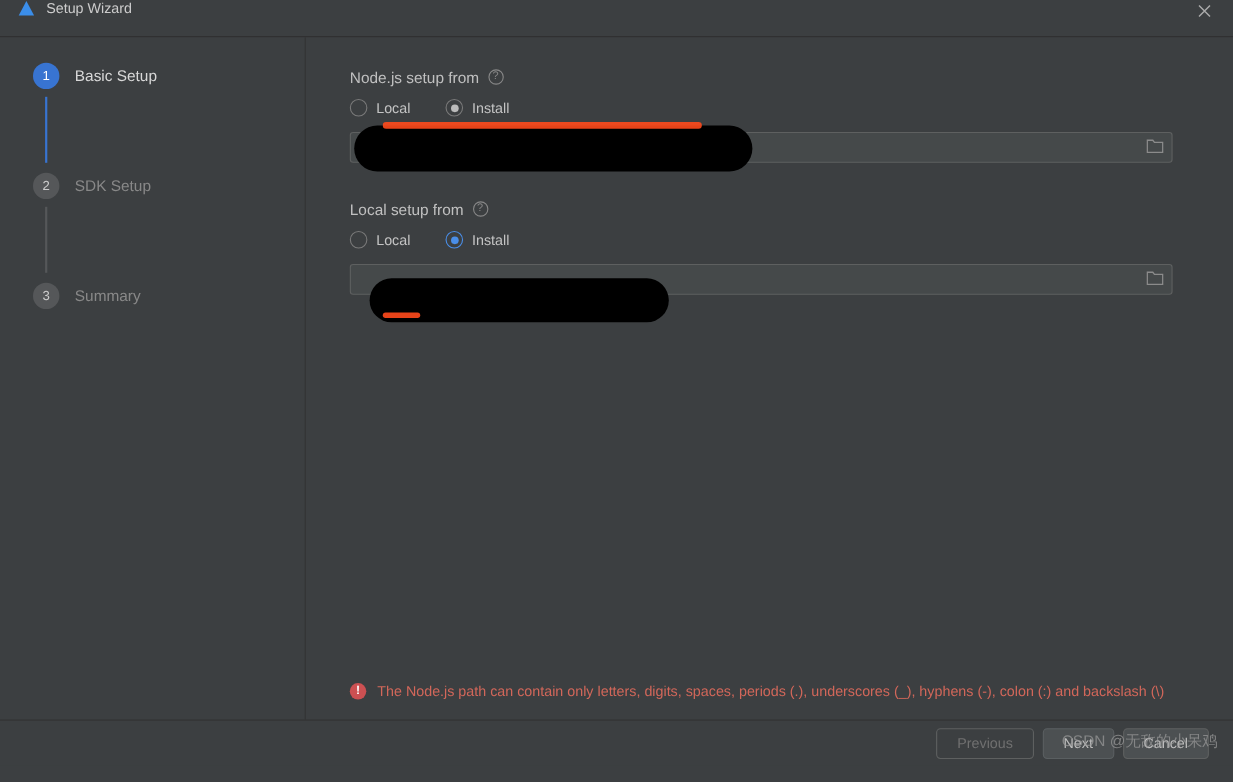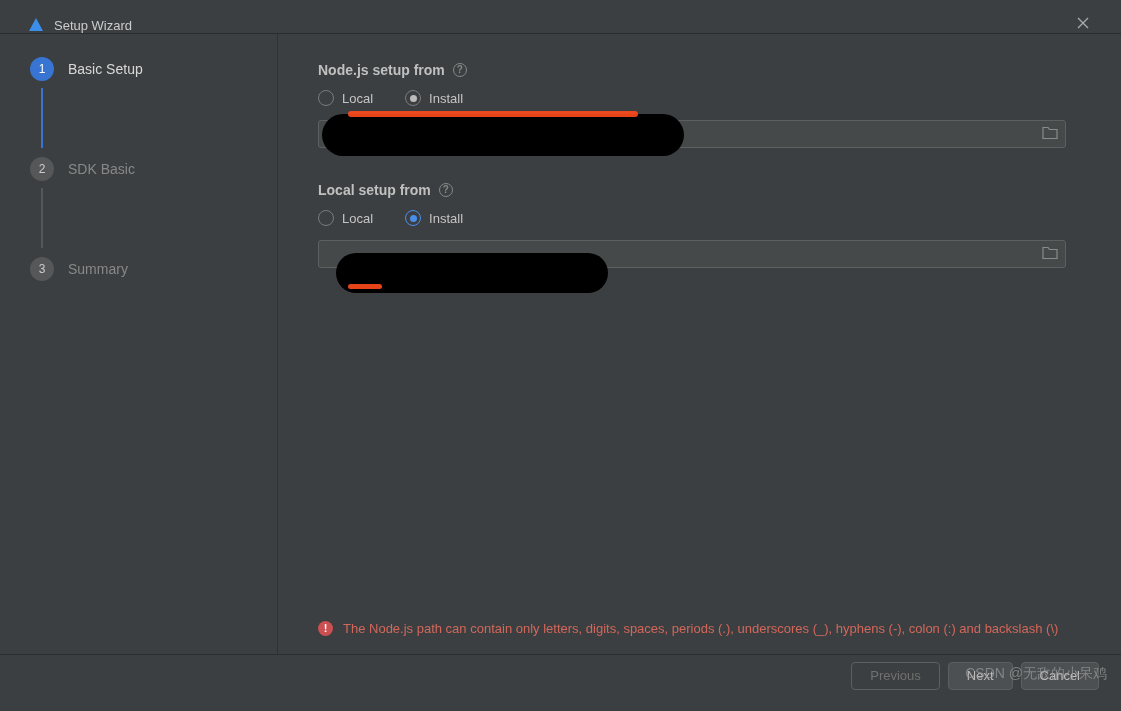--- a/index.html
+++ b/index.html
@@ -10,22 +10,22 @@
       width: 1121px;
       height: 711px;
       overflow: hidden;
       font-size: 13px;
     }
     .titlebar {
       height: 34px;
       background: #3c3f41;
       border-bottom: 1px solid #2b2b2b;
       display: flex;
-      align-items: flex-end;
-      padding: 0 28px;
+      align-items: flex-start;
+      padding: 0 16px;
     }
     .titlebar .logo {
       width: 16px; height: 16px; margin-right: 10px;
       display: inline-flex; align-items: center; justify-content: center;
     }
     .titlebar .title { color: #cccccc; font-size: 13px; }
     .titlebar .close {
       margin-left: auto; color: #a0a0a0; font-size: 15px;
       width: 20px; height: 20px; display: flex; align-items: center; justify-content: center;
       cursor: pointer;
@@ -65,21 +65,20 @@
     .main {
       flex: 1;
       background: #3c3f41;
       padding: 28px 36px 10px 40px;
       position: relative;
     }
     .section-label {
       color: #c0c0c0; font-size: 14px;
       display: flex; align-items: center; gap: 8px;
       margin-bottom: 12px;
-      font-weight: bold;
     }
     .help-icon {
       width: 14px; height: 14px; border-radius: 50%;
       border: 1px solid #888; color: #888;
       display: inline-flex; align-items: center; justify-content: center;
       font-size: 10px; line-height: 1;
     }
     .radio-row {
       display: flex; align-items: center; gap: 6px;
       margin-bottom: 14px;
@@ -201,21 +200,21 @@
 
 <div class="body">
   <div class="sidebar">
     <div class="step active">
       <div class="step-circle">1</div>
       <div class="step-label">Basic Setup</div>
     </div>
     <div class="connector active"></div>
     <div class="step">
       <div class="step-circle">2</div>
-      <div class="step-label">SDK Basic</div>
+      <div class="step-label">SDK Setup</div>
     </div>
     <div class="connector"></div>
     <div class="step">
       <div class="step-circle">3</div>
       <div class="step-label">Summary</div>
     </div>
   </div>
 
   <div class="main">
 

